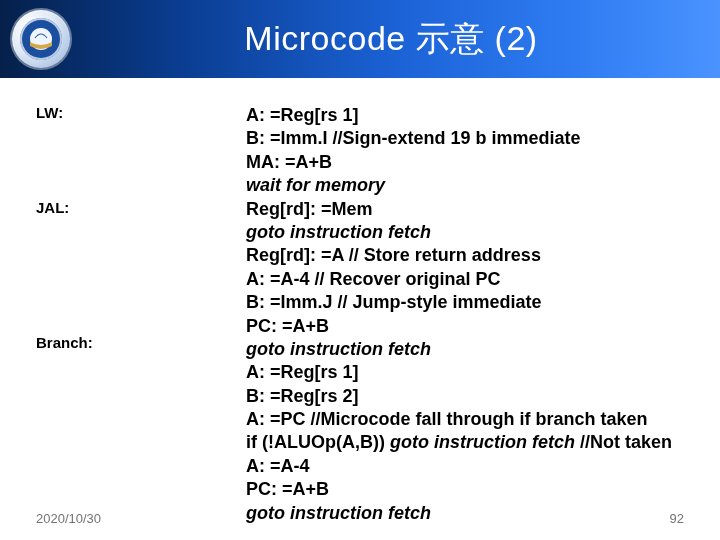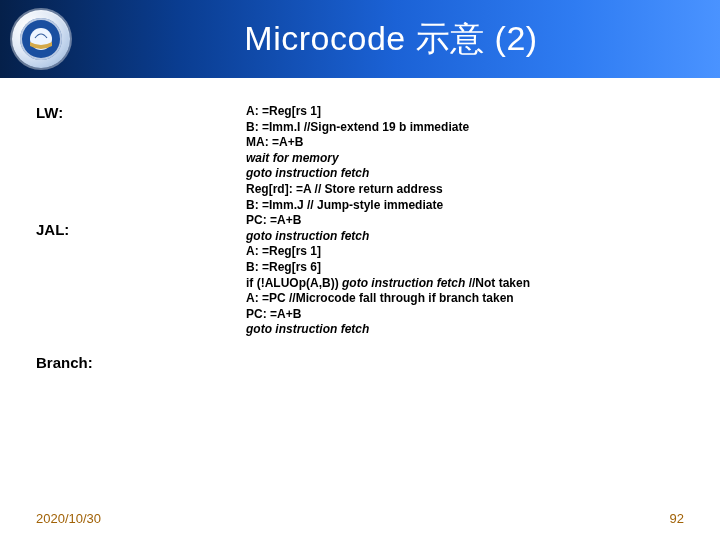--- a/index.html
+++ b/index.html
@@ -30,37 +30,37 @@
     letter-spacing: 0.5px;
     padding-right: 8px;
   }
   .body {
     display: flex;
     padding: 26px 30px 0 36px;
   }
   .labels {
     width: 210px;
     font-size: 15px; font-weight: 700;
-    display: flex; flex-direction: column;
+    display: flex; flex-direction: column; gap: 36px;
   }
   .labels div:nth-child(1){ margin-top: 0; }
-  .labels div:nth-child(2){ margin-top: 100px; }
-  .labels div:nth-child(3){ margin-top: 116px; }
+  .labels div:nth-child(2){ margin-top: 42px; }
+  .labels div:nth-child(3){ margin-top: 82px; }
   .code {
-    font-size: 12px; font-weight: 700; line-height: 1.3;
+    font-size: 18px; font-weight: 700; line-height: 1.3;
     white-space: nowrap;
   }
   .code .it { font-style: italic; font-weight: 700; }
   .code .nb { font-weight: 700; }
   .code span.inline-it { font-style: italic; }
   .footer {
     position: absolute; bottom: 14px; left: 0; right: 0;
     display: flex; justify-content: space-between;
     padding: 0 36px;
-    font-size: 13px; color: #a16207;
+    font-size: 13px; color: #737373;
   }
 </style>
 </head>
 <body>
 
 <div class="slide">
 
   <div class="header">
     <div class="logo-wrap">
       <div class="logo-inner">
@@ -79,33 +79,36 @@
       <div>LW:</div>
       <div>JAL:</div>
       <div>Branch:</div>
     </div>
 
     <div class="code">
       <div class="nb">A: =Reg[rs 1]</div>
       <div class="nb">B: =Imm.I   //Sign-extend 19 b immediate</div>
       <div class="nb">MA: =A+B</div>
       <div class="it">wait for memory</div>
+      <div class="nb">Reg[rd]: =Mem</div>
       <div class="it">goto instruction fetch</div>
 
       <div class="nb">Reg[rd]: =A  // Store return address</div>
+      <div class="nb">A: =A-4      // Recover original PC</div>
       <div class="nb">B: =Imm.J    // Jump-style immediate</div>
       <div class="nb">PC: =A+B</div>
       <div class="it">goto instruction fetch</div>
 
       <div class="nb">A: =Reg[rs 1]</div>
-      <div class="nb">B: =Reg[rs 6]</div>
+      <div class="nb">B: =Reg[rs 2]</div>
+      <div class="nb">A: =PC  //Microcode fall through if branch taken</div>
       <div class="nb">
         <span>if (!ALUOp(A,B)) </span><span class="inline-it">goto instruction fetch </span><span>//Not taken</span>
       </div>
-      <div class="nb">A: =PC  //Microcode fall through if branch taken</div>
+      <div class="nb">A: =A-4</div>
       <div class="nb">PC: =A+B</div>
       <div class="it">goto instruction fetch</div>
     </div>
   </div>
 
   <div class="footer">
     <span>2020/10/30</span>
     <span>92</span>
   </div>
 

